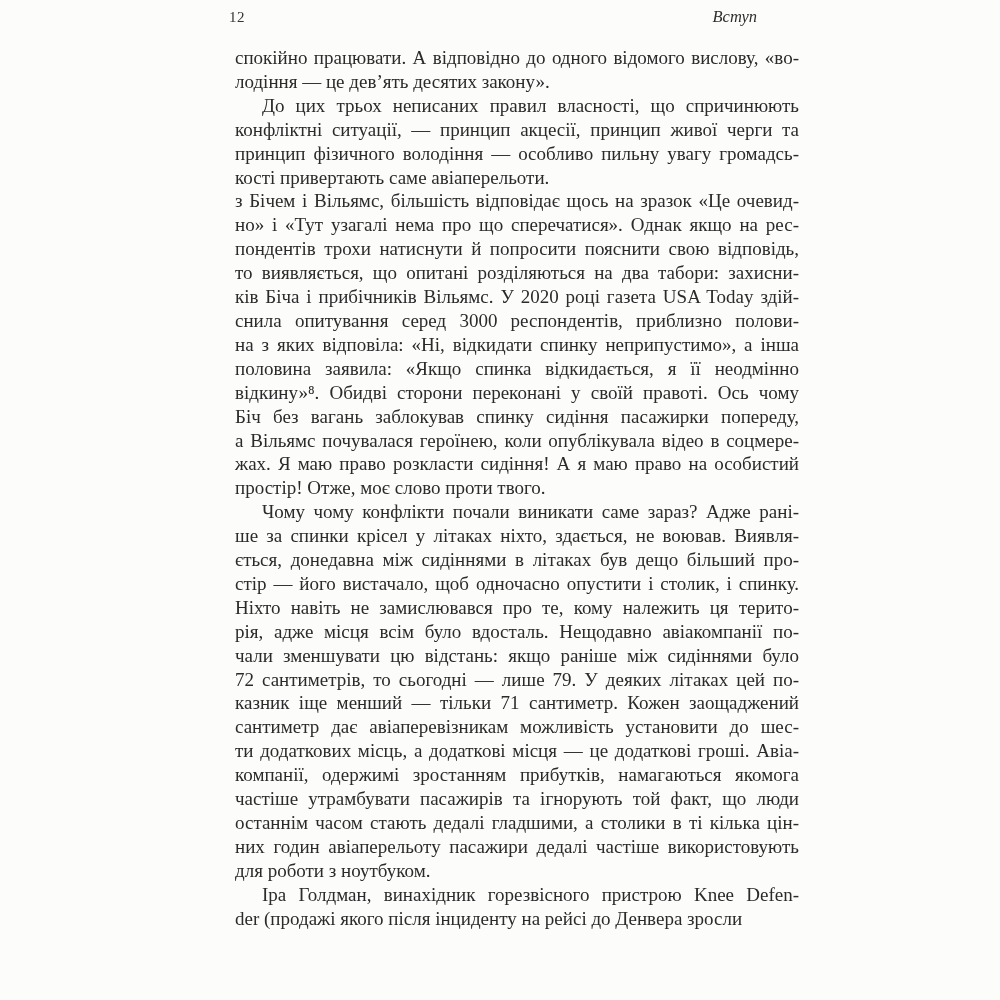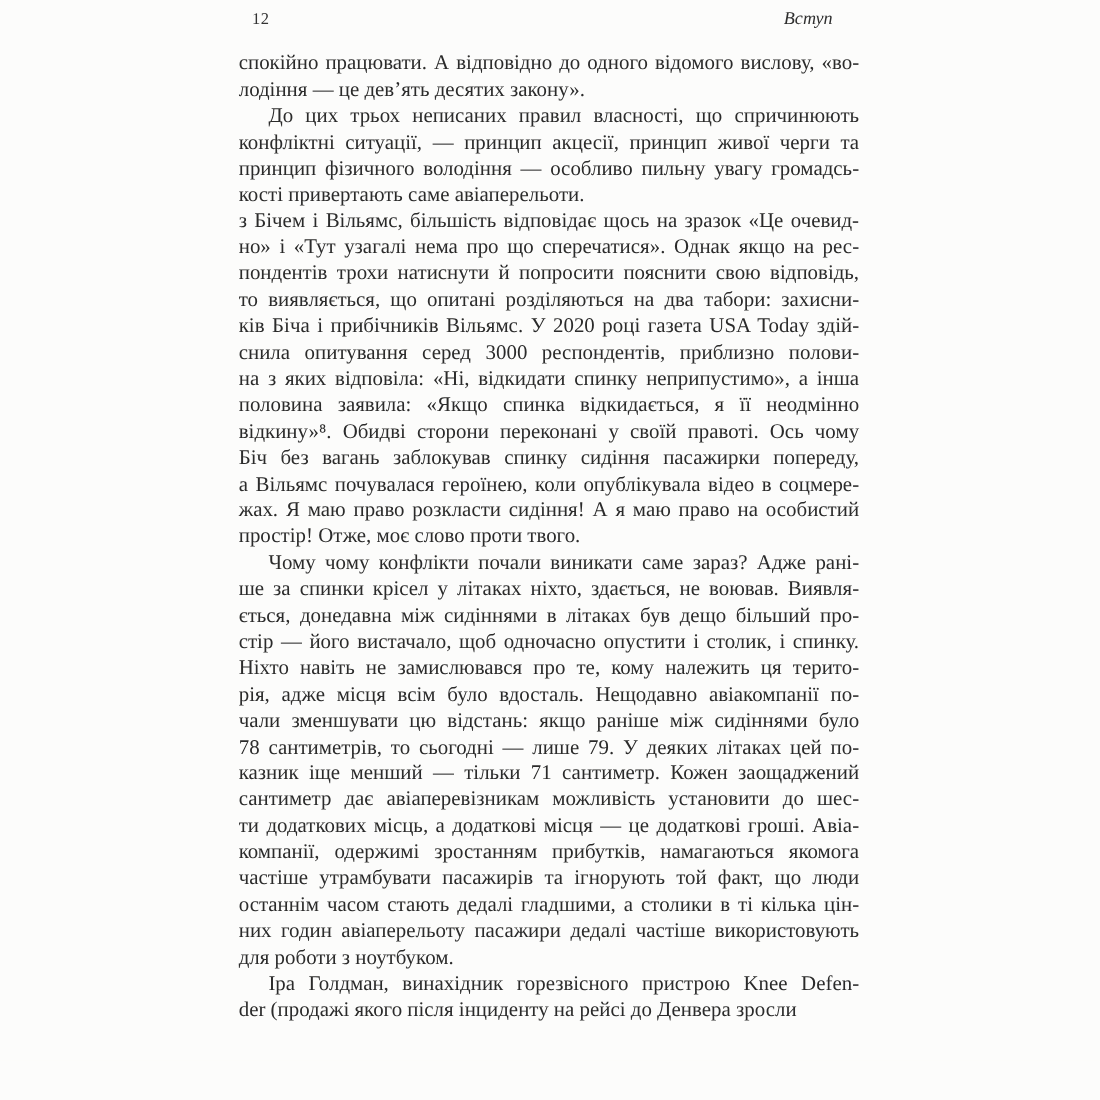--- a/index.html
+++ b/index.html
@@ -33,21 +33,21 @@
     color: #333;
   }
   .chapter {
     font-style: italic;
     font-size: 16.5px;
     margin-right: 36px;
     color: #2e2e2e;
   }
   .text-block {
     position: absolute;
-    left: 217px;
+    left: 235px;
     top: 46px;
     width: 564px;
     font-size: 19px;
     line-height: 23.9px;
   }
   .paragraph { margin: 0; }
   .line {
     text-align: justify;
     text-align-last: justify;
     white-space: normal;
@@ -95,21 +95,21 @@
         <div class="line last">простір! Отже, моє слово проти твого.</div>
       </div>
       <div class="paragraph">
         <div class="line indent">Чому чому конфлікти почали виникати саме зараз? Адже рані-</div>
         <div class="line">ше за спинки крісел у літаках ніхто, здається, не воював. Виявля-</div>
         <div class="line">ється, донедавна між сидіннями в літаках був дещо більший про-</div>
         <div class="line">стір — його вистачало, щоб одночасно опустити і столик, і спинку.</div>
         <div class="line">Ніхто навіть не замислювався про те, кому належить ця терито-</div>
         <div class="line">рія, адже місця всім було вдосталь. Нещодавно авіакомпанії по-</div>
         <div class="line">чали зменшувати цю відстань: якщо раніше між сидіннями було</div>
-        <div class="line">78 сантиметрів, то сьогодні — лише 79. У деяких літаках цей по-</div>
+        <div class="line">72 сантиметрів, то сьогодні — лише 79. У деяких літаках цей по-</div>
         <div class="line">казник іще менший — тільки 71 сантиметр. Кожен заощаджений</div>
         <div class="line">сантиметр дає авіаперевізникам можливість установити до шес-</div>
         <div class="line">ти додаткових місць, а додаткові місця — це додаткові гроші. Авіа-</div>
         <div class="line">компанії, одержимі зростанням прибутків, намагаються якомога</div>
         <div class="line">частіше утрамбувати пасажирів та ігнорують той факт, що люди</div>
         <div class="line">останнім часом стають дедалі гладшими, а столики в ті кілька цін-</div>
         <div class="line">них годин авіаперельоту пасажири дедалі частіше використовують</div>
         <div class="line last">для роботи з ноутбуком.</div>
       </div>
       <div class="paragraph">

